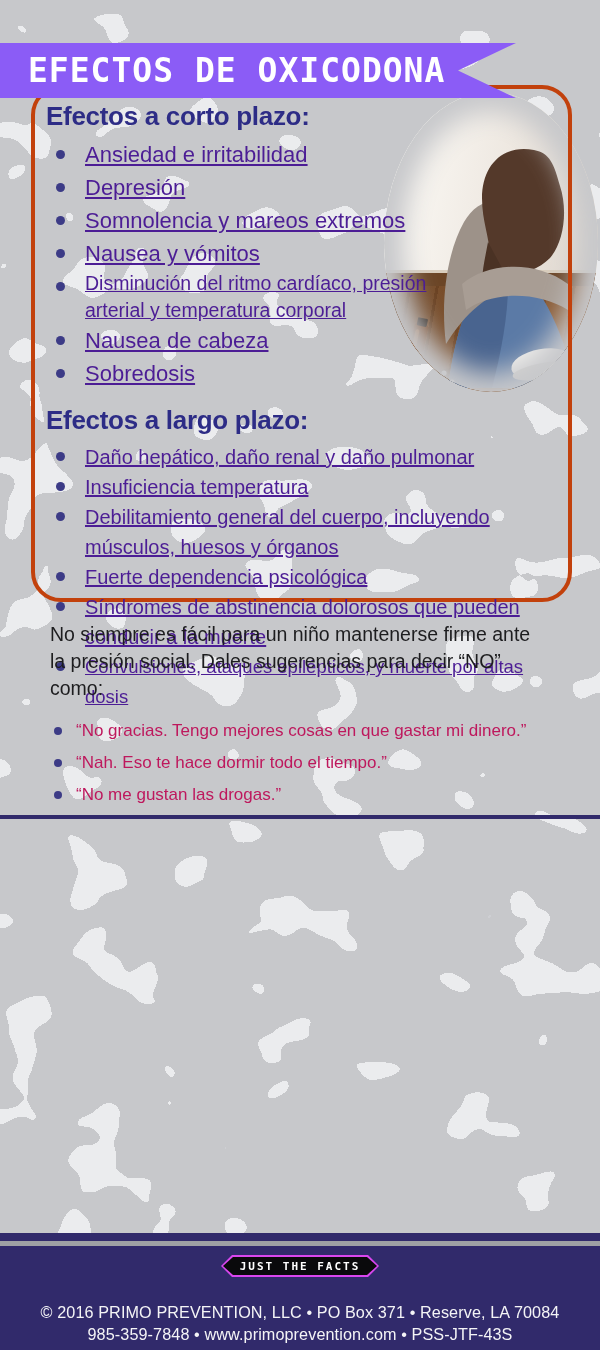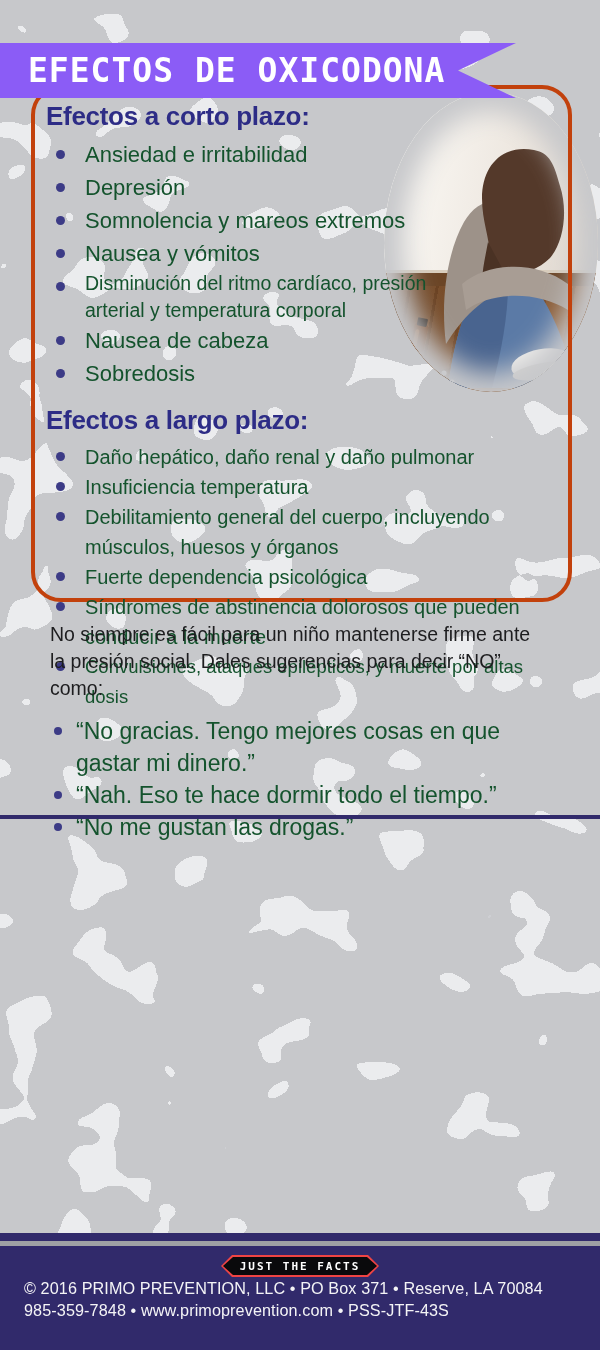--- a/index.html
+++ b/index.html
@@ -27,61 +27,61 @@
 
   
   .effects-box{position:absolute;left:31px;top:85px;width:541px;height:517px;
          box-sizing:border-box;border:4px solid #c2410c;border-radius:30px;z-index:3;}
   .box-content{position:absolute;left:11px;top:12px;right:6px;}
 
   h2.blue{margin:0;color:#2d2c86;font-size:26px;font-weight:bold;letter-spacing:-0.3px;}
   h2.blue.tips-h{font-size:23px;letter-spacing:-0.4px;}
 
   ul.blist{list-style:none;margin:6px 0 0 0;padding:0;}
-  ul.blist li{position:relative;padding-left:39px;color:#14532d;
-         font-size:22px;line-height:33px;}
+  ul.blist li{position:relative;padding-left:39px;color:#4c1d95;
+         font-size:22px;line-height:33px;text-decoration:underline;}
   ul.blist li::before{content:'';position:absolute;left:10px;top:12px;
          width:9px;height:9px;border-radius:50%;background:#3c3b86;}
   ul.blist.long li{font-size:20px;line-height:30px;}
   ul.blist.long li::before{top:10px;}
   li.li-sm{font-size:19.5px !important;line-height:27px !important;max-width:350px;}
   li.w460{max-width:462px;}
   li.li-xs{font-size:18.5px !important;}
 
   
   .banner{position:absolute;left:0;top:43px;width:516px;height:55px;background:#8b5cf6;
           z-index:4;display:flex;align-items:center;
           clip-path:polygon(0 0,100% 0,calc(100% - 58px) 50%,100% 100%,0 100%);}
   .banner-text{color:#ffffff;font-family:"DejaVu Sans Mono",monospace;font-weight:bold;
           font-size:33px;letter-spacing:1px;margin-left:28px;transform:scaleY(1.04);
           white-space:nowrap;}
 
   
   .tips{position:absolute;left:50px;top:616px;width:512px;z-index:3;}
   .tips p{margin:5px 0 0 0;color:#1d1d1f;font-size:19.5px;line-height:27px;max-width:500px;}
   ul.qlist{list-style:none;margin:13px 0 0 0;padding:0;}
-  ul.qlist li{position:relative;padding-left:26px;color:#14532d;
-          font-size:23px;line-height:32px;}
+  ul.qlist li{position:relative;padding-left:26px;color:#be185d;
+          font-size:17px;line-height:32px;}
   ul.qlist li::before{content:'';position:absolute;left:4px;top:12px;
           width:8px;height:8px;border-radius:50%;background:#3c3b86;}
 
   
   .divider{position:absolute;left:0;top:815px;width:600px;height:4px;background:#312a6b;z-index:3;}
 
   
   footer{position:absolute;left:0;top:1233px;width:600px;height:117px;background:#312a6b;z-index:3;}
   .silver-line{margin-top:8px;height:5px;background:#9ea0a4;}
-  .badge{position:relative;width:158px;height:22px;margin:9px auto 0 auto;background:#ef4444;
+  .badge{position:relative;width:158px;height:22px;margin:9px auto 24px auto;background:#d946ef;
          clip-path:polygon(11px 0,calc(100% - 11px) 0,100% 50%,calc(100% - 11px) 100%,11px 100%,0 50%);}
   .badge-inner{position:absolute;inset:2px;background:#0a0a0c;display:flex;align-items:center;
          justify-content:center;
          clip-path:polygon(10px 0,calc(100% - 10px) 0,100% 50%,calc(100% - 10px) 100%,10px 100%,0 50%);}
   .badge-inner span{color:#ffffff;font-family:"DejaVu Sans Mono",monospace;font-weight:bold;
          font-size:11px;letter-spacing:2px;white-space:nowrap;}
-  .f-line{color:#f4f4f6;text-align:left;font-size:16.2px;line-height:22px;letter-spacing:0.1px;margin-left:24px;}
+  .f-line{color:#f4f4f6;text-align:center;font-size:16.2px;line-height:22px;letter-spacing:0.1px;}
 </style>
 </head>
 <body>
 
 <div class="page">
 
   <svg class="texture" width="600" height="1350" aria-hidden="true">
     <defs>
       <filter id="blotchLight" x="0" y="0" width="100%" height="100%">
         <feTurbulence type="fractalNoise" baseFrequency="0.016 0.02" numOctaves="2" seed="8"></feTurbulence>

